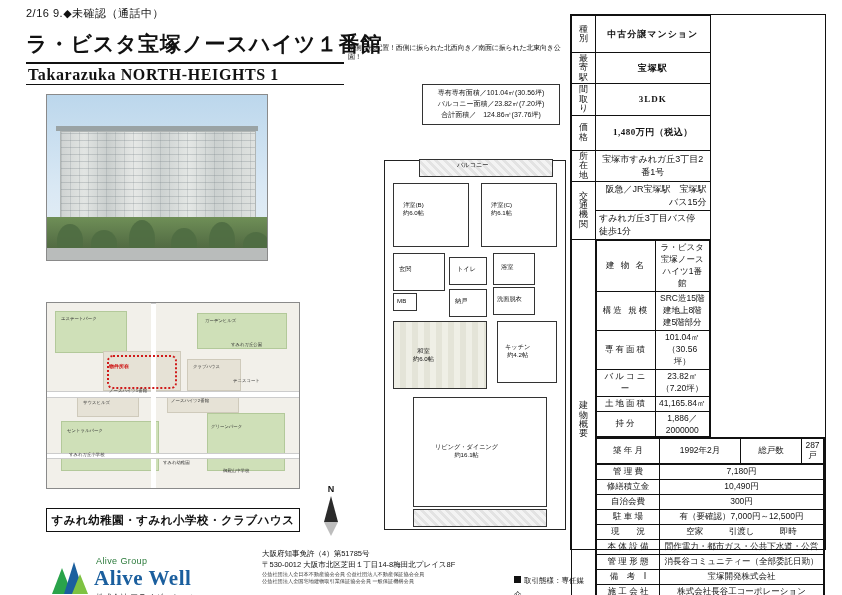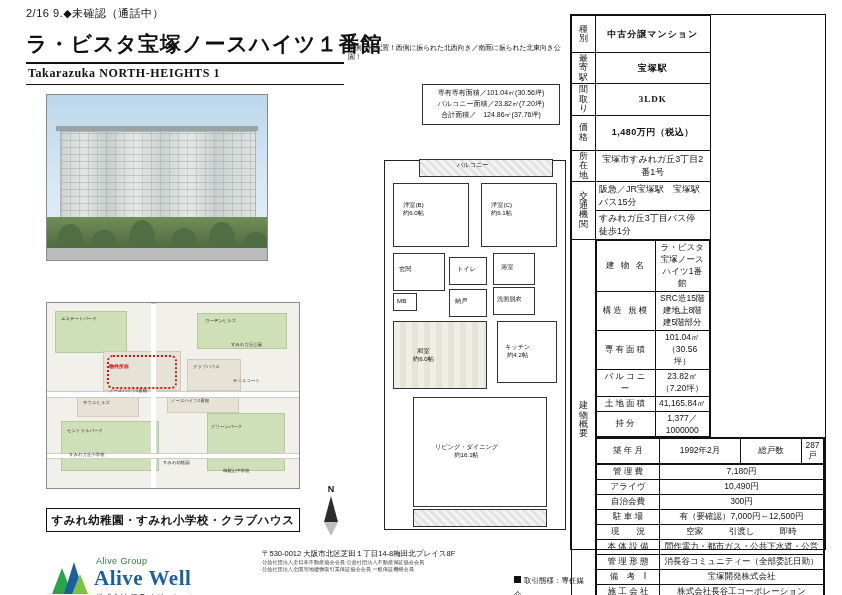--- a/index.html
+++ b/index.html
@@ -14,21 +14,21 @@
   .page{position:absolute;inset:0;}
   .topnote{position:absolute;left:26px;top:6px;font-size:11px;letter-spacing:0.5px;}
   
   .left{position:absolute;left:22px;top:22px;width:540px;height:552px;}
   .title-jp{
     position:absolute;left:4px;top:8px;font-size:21px;font-weight:bold;
     letter-spacing:1px;white-space:nowrap;font-family:"Liberation Serif","DejaVu Serif",serif;
   }
   .title-rule{position:absolute;left:4px;top:40px;width:318px;height:2px;background:#111;}
   .title-en{
-    position:absolute;left:6px;top:44px;font-size:12px;font-weight:bold;letter-spacing:0.6px;
+    position:absolute;left:6px;top:44px;font-size:16px;font-weight:bold;letter-spacing:0.6px;
     font-family:"Liberation Serif","DejaVu Serif",serif;
   }
   .title-rule2{position:absolute;left:4px;top:62px;width:318px;height:1.2px;background:#111;}
   .cond-note{
     position:absolute;left:326px;top:22px;width:220px;font-size:7px;line-height:1.25;
     letter-spacing:-0.2px;
   }
   
   .photo{
     position:absolute;left:24px;top:72px;width:220px;height:165px;
@@ -248,20 +248,21 @@
         <svg class="logo-mark" viewBox="0 0 40 38">
           <polygon points="2,36 12,10 22,36" fill="#2aa34a"></polygon>
           <polygon points="14,36 24,4 34,36" fill="#1b5f9e"></polygon>
           <polygon points="22,36 30,16 38,36" fill="#7ec242"></polygon>
         </svg>
         <div class="logo-txt">Alive Group</div>
         <div class="logo-main">Alive Well</div>
         <div class="logo-sub">株式会社 アライヴ・ウェル</div>
       </div>
       <div class="addr">
+        <div>大阪府知事免許（4）第51785号</div>
         <div>〒530-0012 大阪市北区芝田１丁目14-8梅田北プレイス8F</div>
         <div class="fine">公益社団法人全日本不動産協会会員 公益社団法人不動産保証協会会員</div>
         <div class="fine">公益社団法人全国宅地建物取引業保証協会会員 一般保証機構会員</div>
       </div>
       <div class="flags">
         <div><span class="sq"></span><span>取引態様：専任媒介</span></div>
 
       </div>
     </div>
   </div>
@@ -276,29 +277,29 @@
       <tr>
         <td class="vlabel">最寄駅</td>
         <td class="mid" style="height:28px;">宝塚駅</td>
       </tr>
       <tr>
         <td class="vlabel">間取り</td>
         <td class="mid" style="height:28px;">3LDK</td>
       </tr>
       <tr>
         <td class="vlabel">価格</td>
-        <td class="price" style="height:32px;">1,480万円（税込）</td>
+        <td class="price" style="height:32px;font-family:Liberation Serif, serif;">1,480万円（税込）</td>
       </tr>
       <tr>
         <td class="vlabel">所在地</td>
         <td class="c sm" style="height:22px;">宝塚市すみれガ丘3丁目2番1号</td>
       </tr>
       <tr>
         <td class="vlabel" rowspan="2">交通機関</td>
-        <td class="l sm" style="height:20px;">阪急／JR宝塚駅　宝塚駅　　バス15分</td>
+        <td class="l sm" style="height:20px;text-align:right;">阪急／JR宝塚駅　宝塚駅　　バス15分</td>
       </tr>
       <tr>
         <td class="l sm" style="height:20px;">すみれガ丘3丁目バス停　　徒歩1分</td>
       </tr>
       <tr>
         <td class="vlabel" rowspan="6">建物概要</td>
         <td style="padding:0;">
           <table class="sub">
             <tbody>
                   <tr>
@@ -316,21 +317,21 @@
             <tr>
               <td class="lbl2 c">バルコニー</td>
               <td class="c">23.82㎡（7.20坪）</td>
             </tr>
             <tr>
               <td class="lbl2 c">土地面積</td>
               <td class="c">41,165.84㎡</td>
             </tr>
             <tr>
               <td class="lbl2 c">持分</td>
-              <td class="c">1,377／1000000</td>
+              <td class="c">1,886／2000000</td>
             </tr>
           </tbody>
               </table>
         </td>
       </tr>
       <tr>
         <td colspan="2" style="padding:0;">
           <table class="sub">
             <tbody>
                   <tr>
@@ -341,21 +342,21 @@
             </tr>
           </tbody>
               </table>
           <table class="sub">
             <tbody>
                   <tr>
               <td class="c" style="width:56px;">管 理 費</td>
               <td class="c">7,180円</td>
             </tr>
             <tr>
-              <td class="c">アライヴ</td>
+              <td class="c">修繕積立金</td>
               <td class="c">10,490円</td>
             </tr>
             <tr>
               <td class="c">自治会費</td>
               <td class="c">300円</td>
             </tr>
             <tr>
               <td class="c">駐 車 場</td>
               <td class="c xsm">有（要確認）7,000円～12,500円</td>
             </tr>

